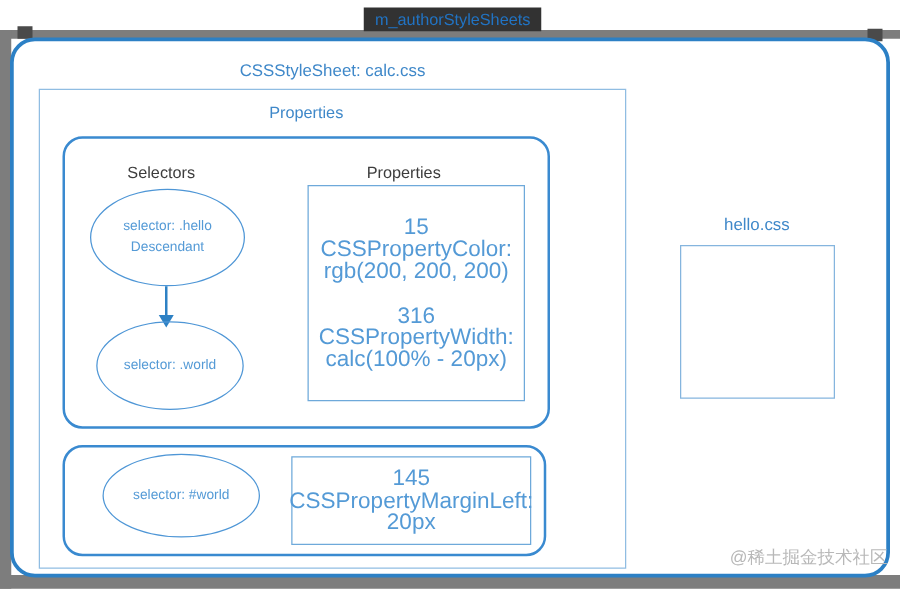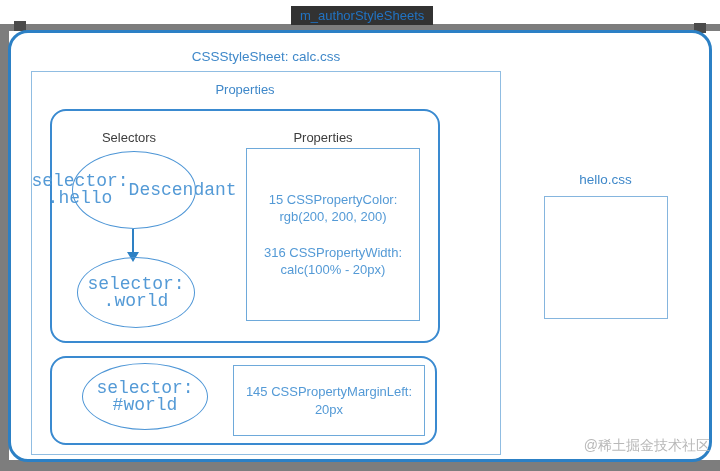--- a/index.html
+++ b/index.html
@@ -68,25 +68,24 @@
 
   .col-header {
     color: #3d3d3d; font-size: 13px; 
   }
   .selectors-header  { left: 67px;  top: 130px; width: 124px; }
   .properties-header { left: 236px; top: 130px; width: 174px; }
 
   .ellipse {
     border: 1px solid #4e96d6;
     border-radius: 50%;
-    display: flex; flex-direction: row;
+    display: flex; flex-direction: column;
     align-items: center; justify-content: center;
-    color: #549ad6; font-size: 18px; line-height: 17px;
+    color: #549ad6; font-size: 11px; line-height: 17px;
     text-align: center;
-    font-family: Liberation Mono, monospace;
   }
   .ellipse-hello { left: 72px; top: 151px; width: 122px; height: 76px; }
   .ellipse-text  { left: 77px; top: 257px; width: 116px; height: 69px; }
   .ellipse-world { left: 82px; top: 363px; width: 124px; height: 65px; }
 
   
   .arrow-line {
     left: 132px; top: 229px; width: 2px; height: 24px;
     background: #2e81c4;
   }
@@ -94,21 +93,21 @@
     left: 127px; top: 252px; width: 0; height: 0;
     border-left: 6px solid transparent;
     border-right: 6px solid transparent;
     border-top: 10px solid #2e81c4;
   }
 
   .prop-box {
     border: 1px solid #6ea9da;
     display: flex; flex-direction: column;
     align-items: center; justify-content: center;
-    color: #549ad6; font-size: 13px; line-height: 17.5px;
+    color: #549ad6; font-size: 18px; line-height: 17.5px;
     text-align: center;
     gap: 18px;
   }
   .prop-box-1 { left: 246px; top: 148px; width: 172px; height: 171px; }
   .prop-box-2 { left: 233px; top: 365px; width: 190px; height: 69px; gap: 0; }
   .prop-entry { margin: 0; }
 
   
   .other-title {
     left: 544px; top: 154px; width: 123px;

